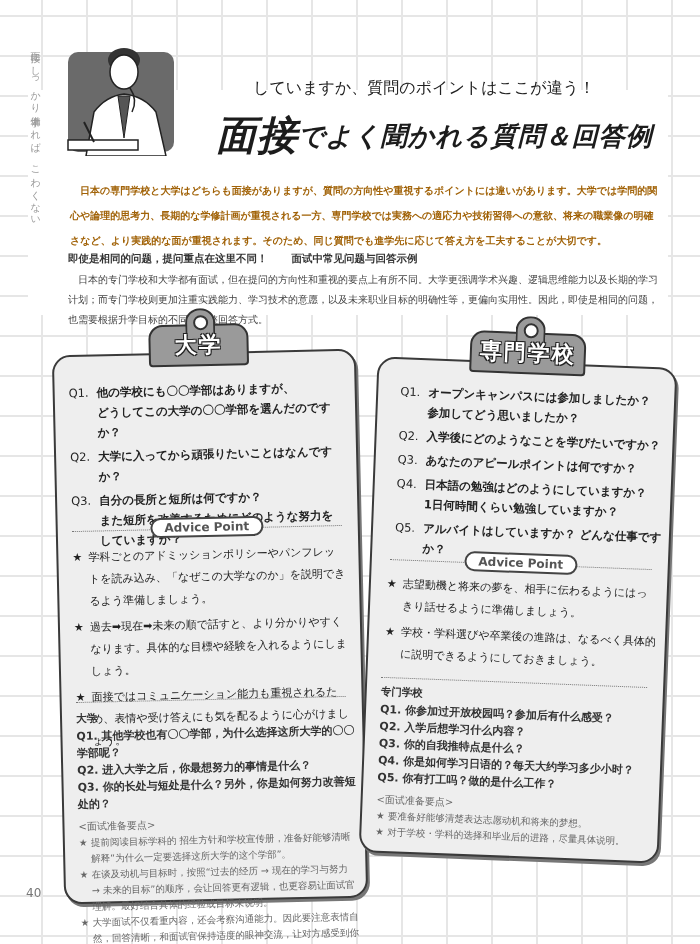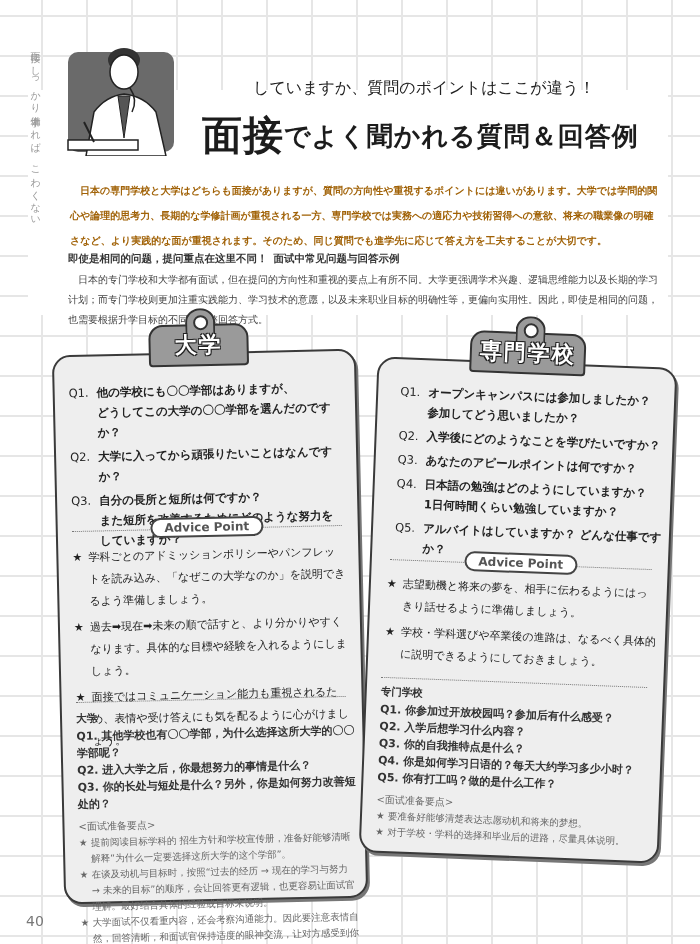--- a/index.html
+++ b/index.html
@@ -26,32 +26,33 @@
   }
   .illust {
     position:absolute; left:68px; top:52px; width:106px; height:100px;
     background:#6a6a6a; border-radius:10px;
   }
   .illust svg { position:absolute; left:-10px; top:-14px; }
   .subtitle {
     position:absolute; left:253px; top:78px; font-size:16px; color:#222; font-weight:500;
   }
   .title {
-    position:absolute; left:202px; top:108px; font-size:26px; font-weight:bold; color:#1c1c1c;
+    position:absolute; left:216px; top:108px; font-size:26px; font-weight:bold; color:#1c1c1c;
     letter-spacing:1px;
+    font-style:italic;
   }
   .title .big { font-size:40px; vertical-align:-4px; }
   .intro-ja {
     position:absolute; left:70px; top:178px; width:590px;
     font-size:10px; line-height:25px; font-weight:bold; color:#a16207; text-indent:1em;
   }
   .cn-heading {
     position:absolute; left:68px; top:252px; font-size:10.5px; font-weight:bold; color:#333;
   }
-  .cn-heading span + span { margin-left:6px; }
+  .cn-heading span + span { margin-left:24px; }
   .intro-cn {
     position:absolute; left:68px; top:270px; width:590px;
     font-size:10px; line-height:20px; color:#444; text-indent:1em;
   }
   
   .clip {
     position:absolute; background:#eeeeee; border:2px solid #3a3a3a;
     border-radius:18px; box-shadow:2px 3px 0 #777;
   }
   .clip-left { left:58px; top:352px; width:300px; height:545px; transform:rotate(-1.3deg); }
@@ -88,21 +89,21 @@
   .tips { position:absolute; font-size:11px; color:#222; line-height:22px; }
   .tip { display:flex; margin-bottom:4px; }
   .tip .star { width:16px; flex:none; font-size:11px; }
   .dotline { position:absolute; border-top:1px dotted #777; }
   .cn-block { position:absolute; color:#333; }
   .cn-block .h { font-size:10.5px; font-weight:bold; margin-bottom:2px; }
   .cn-block .cq { font-size:11px; font-weight:bold; line-height:17px; }
   .cn-block .prep { font-size:10px; color:#666; margin-top:6px; line-height:16px; }
   .cn-block .cn-tip { display:flex; font-size:9.5px; color:#666; line-height:16px; }
   .cn-block .cn-tip .star { width:12px; flex:none; }
-  .page-num { position:absolute; left:26px; top:913px; font-size:14px; color:#777; }
+  .page-num { position:absolute; left:26px; top:886px; font-size:12px; color:#777; }
 </style>
 </head>
 <body>
 
 <div class="grid"></div>
 <div class="white-panel"></div>
 
 <div class="side-text">面接にしっかり準備すれば、こわくない</div>
 
 <div class="illust">

